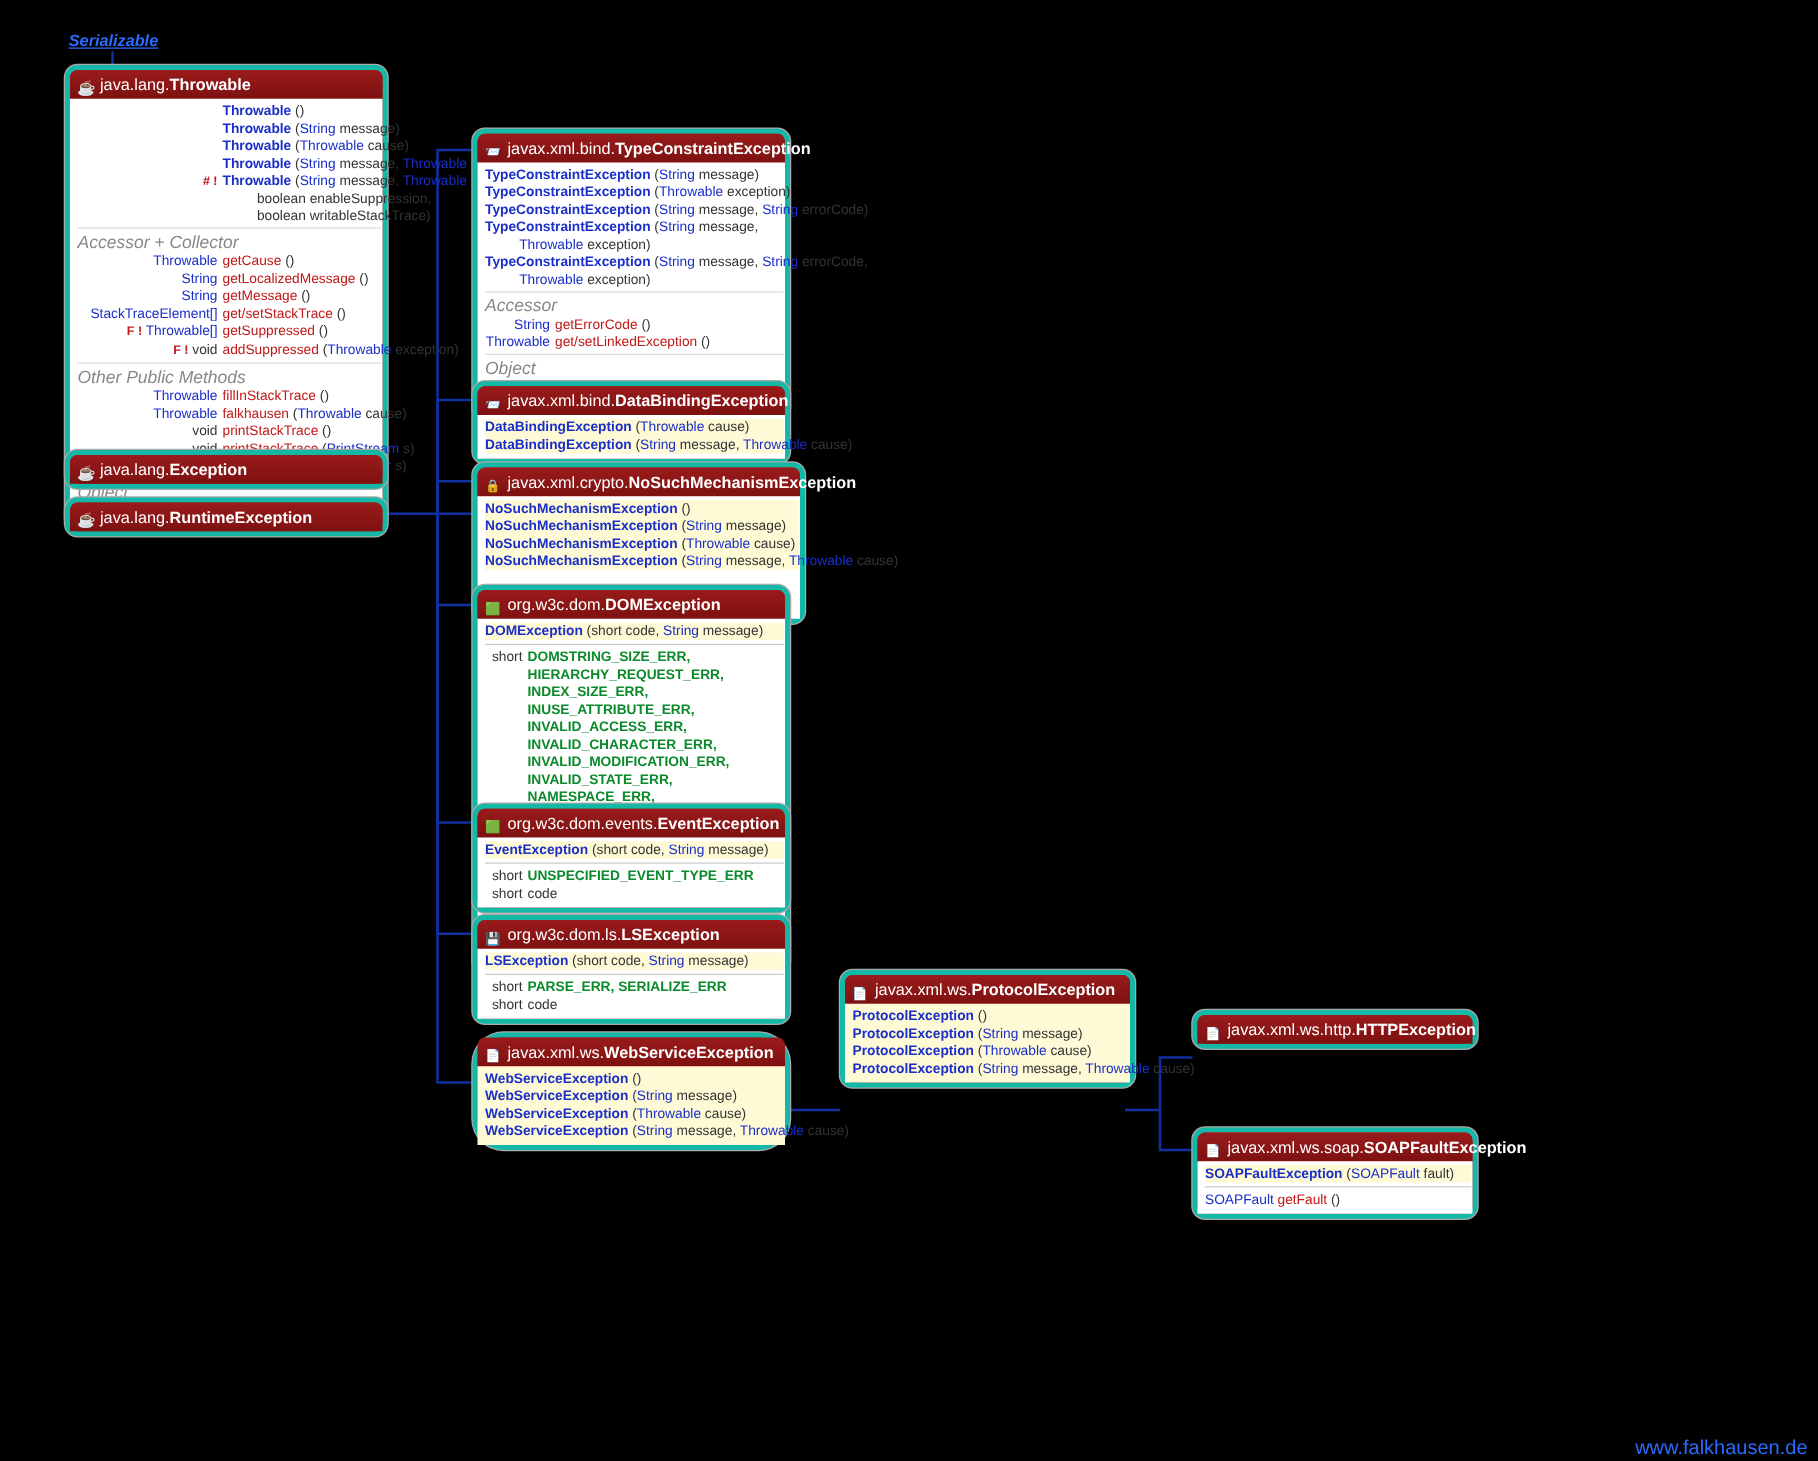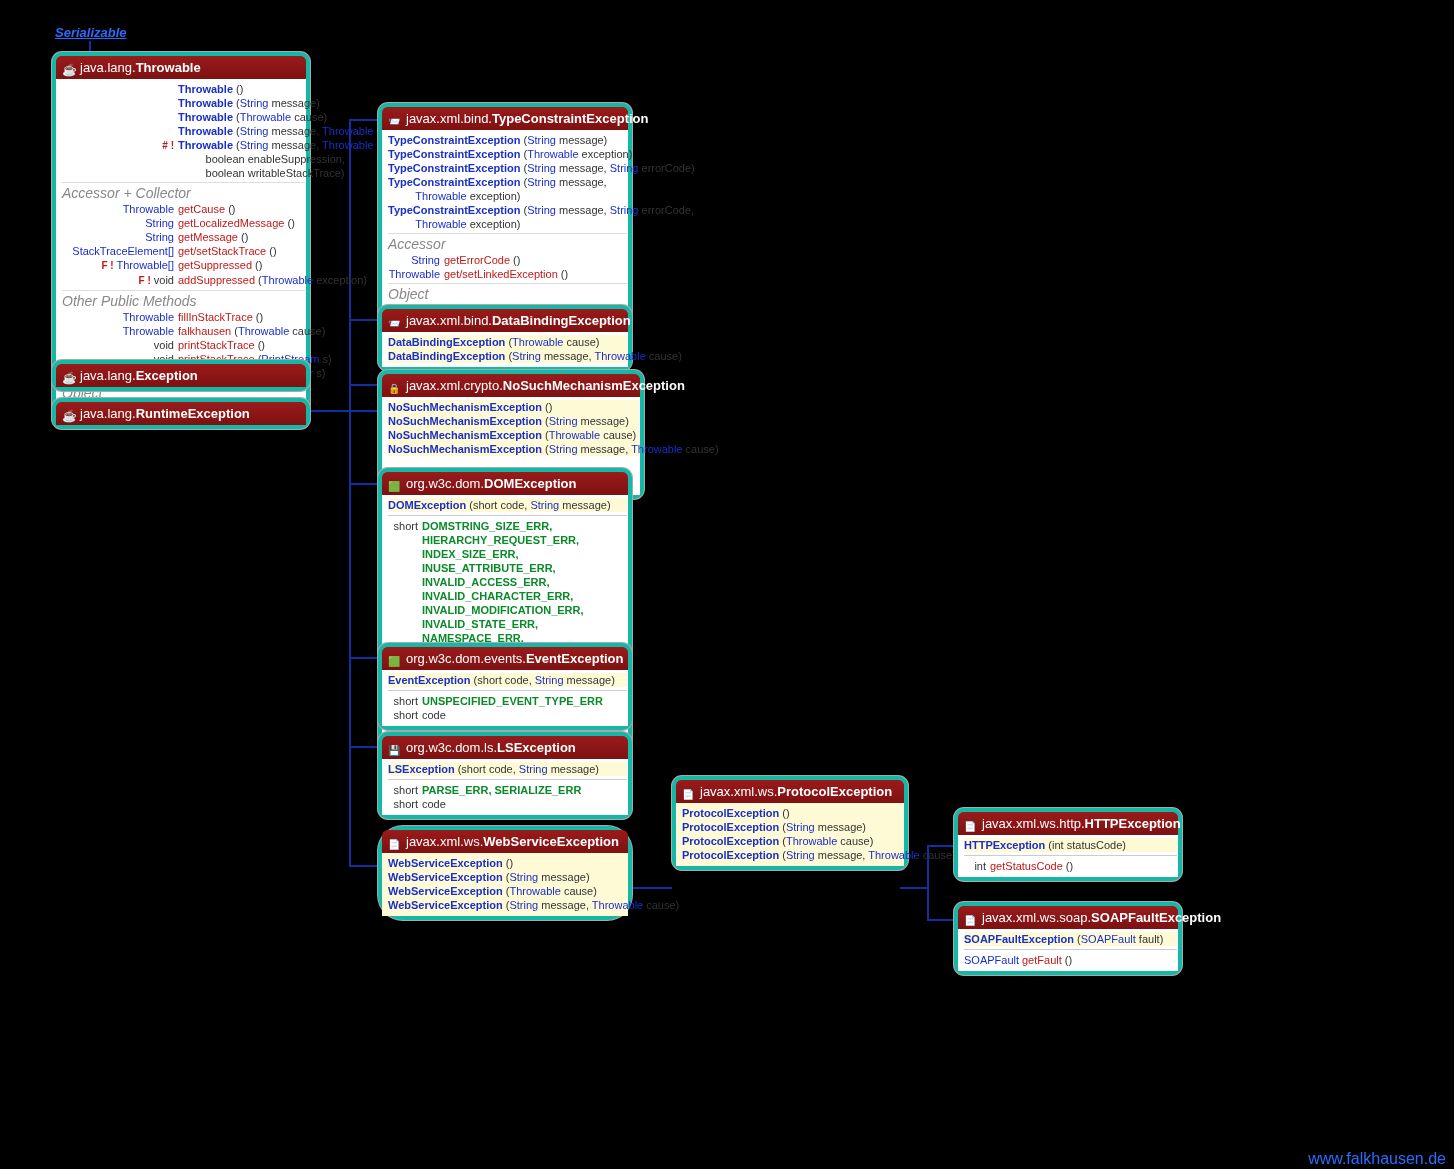--- a/index.html
+++ b/index.html
@@ -364,32 +364,20 @@
         <div class="row nogrid"><span class="kw">ProtocolException</span> ()</div>
         <div class="row nogrid"><span class="kw">ProtocolException</span> (<span class="type">String</span> message)</div>
         <div class="row nogrid"><span class="kw">ProtocolException</span> (<span class="type">Throwable</span> cause)</div>
         <div class="row nogrid"><span class="kw">ProtocolException</span> (<span class="type">String</span> message, <span class="type">Throwable</span> cause)</div>
       </div>
   </div>
 </div>
 
 <div class="node" style="left:954px;top:808px;width:220px;">
   <div class="hdr"><span class="ic ic-ws"></span><span class="pkg">javax.xml.ws.http.</span><span class="cls">HTTPException</span></div>
-  <div class="body" style="--tcol:22px;">
-    <div class="yellowbg" id="httpex-ctors">
-        <div class="row nogrid"><span class="kw">HTTPException</span> (<span class="plain">int</span> statusCode)</div>
-      </div>
-    <div class="hr"></div>
-    <div id="httpex-acc">
-        <div class="row">
-          <span class="t"><span class="plain">int</span></span>
-          <span><span class="mname">getStatusCode</span> ()</span>
-        </div>
-      </div>
-  </div>
 </div>
 
 <div class="node" style="left:954px;top:890px;width:220px;margin-top:12px;">
   <div class="hdr"><span class="ic ic-ws"></span><span class="pkg">javax.xml.ws.soap.</span><span class="cls">SOAPFaultException</span></div>
   <div class="body" style="--tcol:54px;">
     <div class="yellowbg" id="soapex-ctors">
         <div class="row nogrid"><span class="kw">SOAPFaultException</span> (<span class="type">SOAPFault</span> fault)</div>
       </div>
     <div class="hr"></div>
     <div id="soapex-acc">

